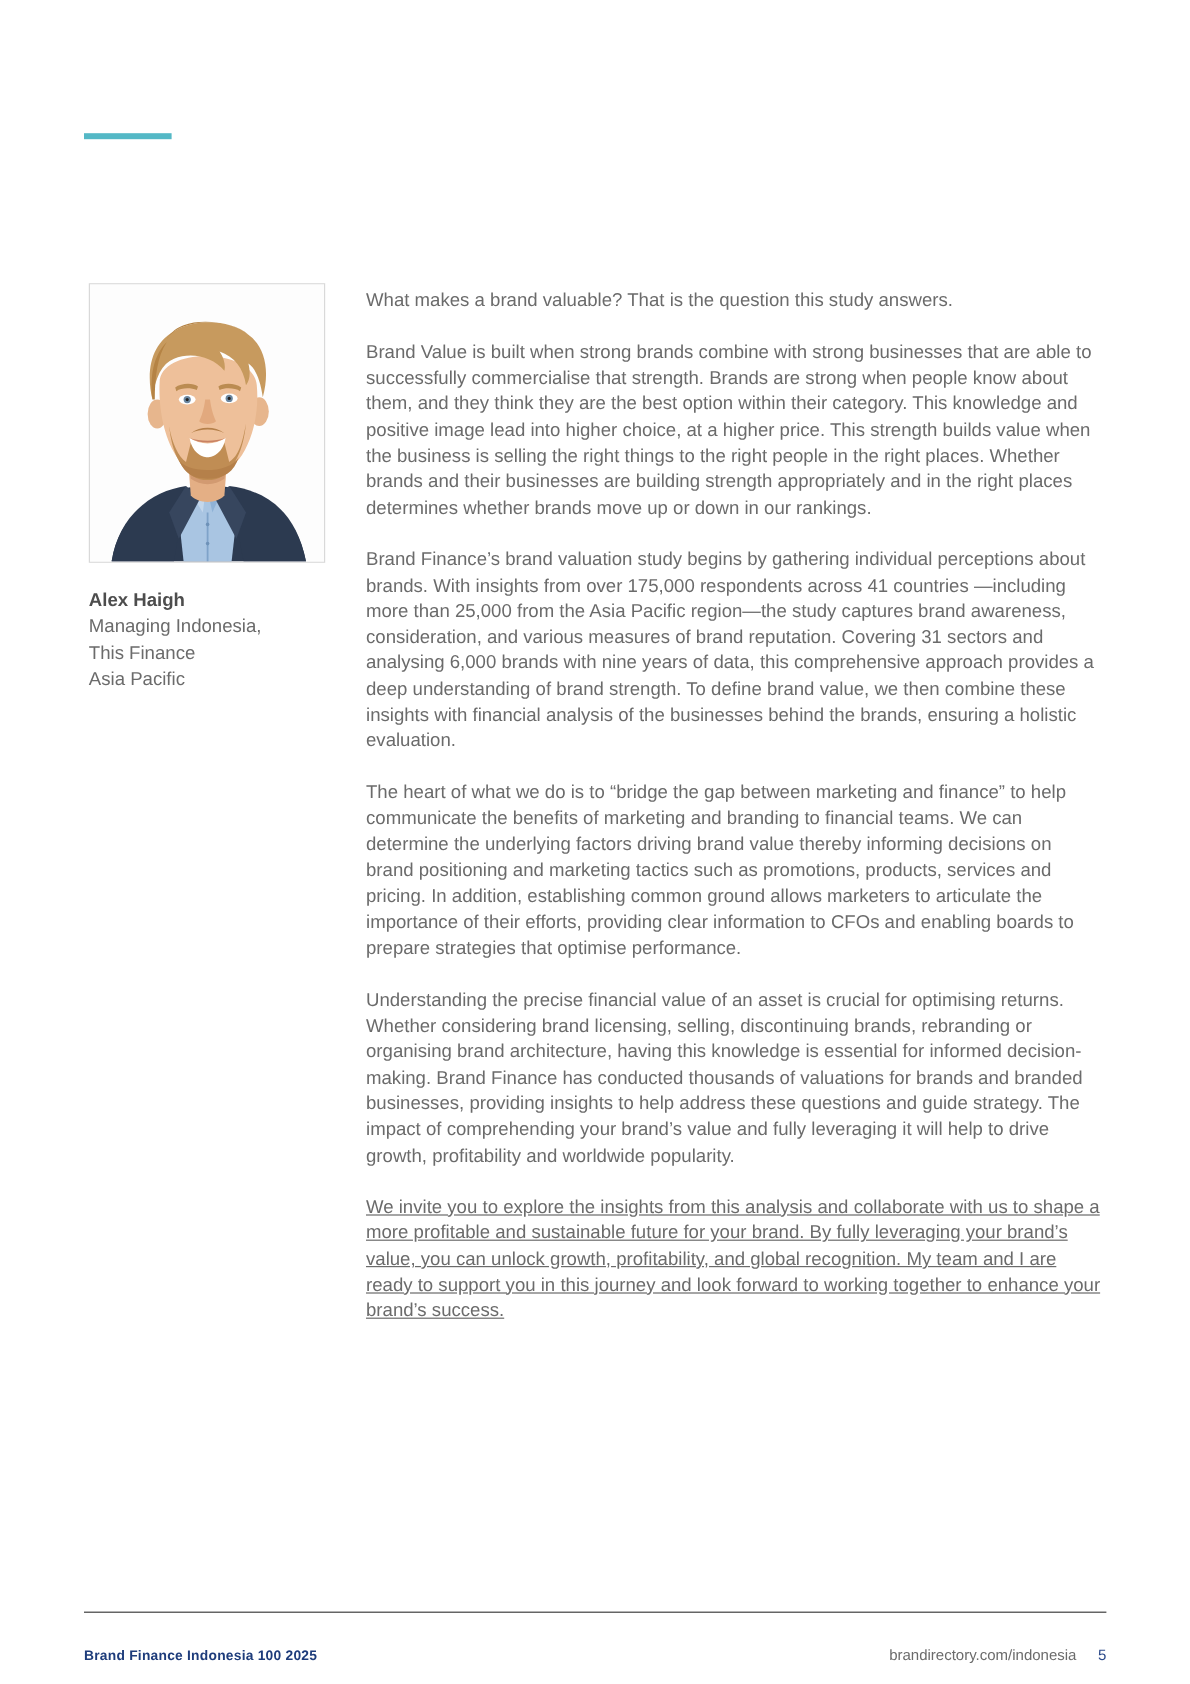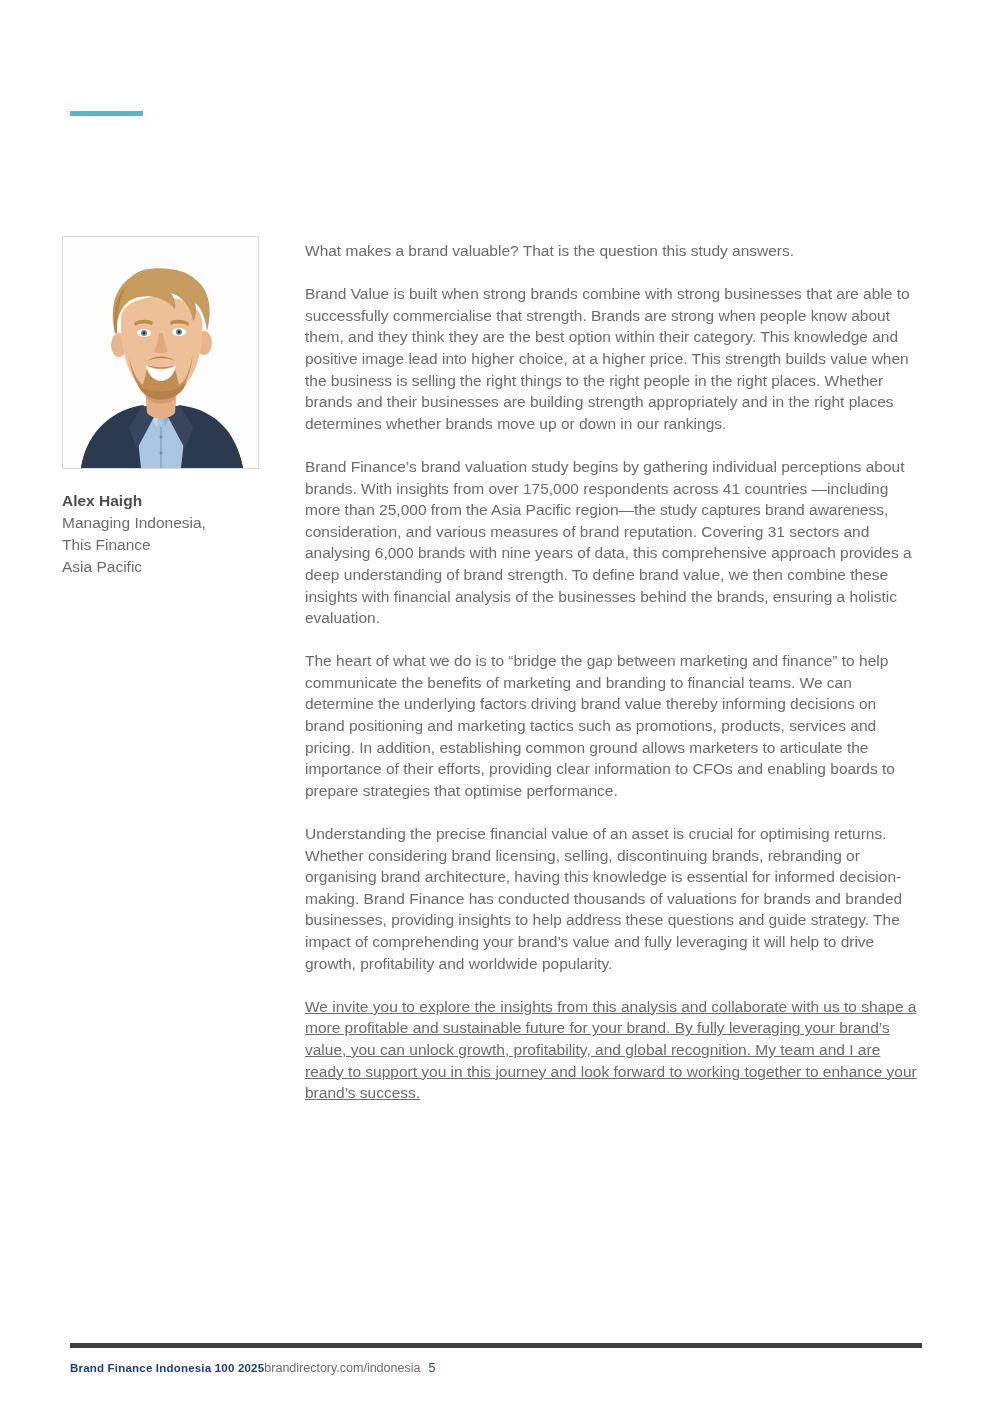--- a/index.html
+++ b/index.html
@@ -29,21 +29,21 @@
     left: 68px;
     top: 134px;
     font-size: 45px;
     font-weight: bold;
     color: #1e3c7b;
     letter-spacing: 0.2px;
     line-height: 1.2;
   }
   .author-col {
     position: absolute;
-    left: 62px;
+    left: 74px;
     top: 236px;
     width: 197px;
   }
   .author-photo {
     width: 197px;
     height: 233px;
     border: 1px solid #d9d9d9;
     background: #fefefe;
     display: block;
   }
@@ -69,36 +69,36 @@
     line-height: 21.6px;
     color: #6b6b6b;
     margin-bottom: 21.6px;
   }
   .body-col p:last-child { margin-bottom: 16px; text-decoration: underline; }
   .footer {
     position: absolute;
     left: 70px;
     right: 70px;
     top: 1343px;
-    border-top: 5px solid #404040;
-    padding-top: 13px;
+    border-top: 1px solid #404040;
+    padding-top: 28px;
     display: flex;
-    justify-content: flex-start;
+    justify-content: space-between;
     align-items: baseline;
   }
   .footer-left {
     font-size: 11.5px;
     font-weight: bold;
     color: #1e3c7b;
     letter-spacing: 0.2px;
   }
   .footer-right {
     display: flex;
     align-items: baseline;
-    gap: 8px;
+    gap: 18px;
   }
   .footer-url {
     font-size: 12.5px;
     color: #6b6b6b;
   }
   .footer-page-num {
     font-size: 12.5px;
     color: #2c4a8a;
   }
 </style>

